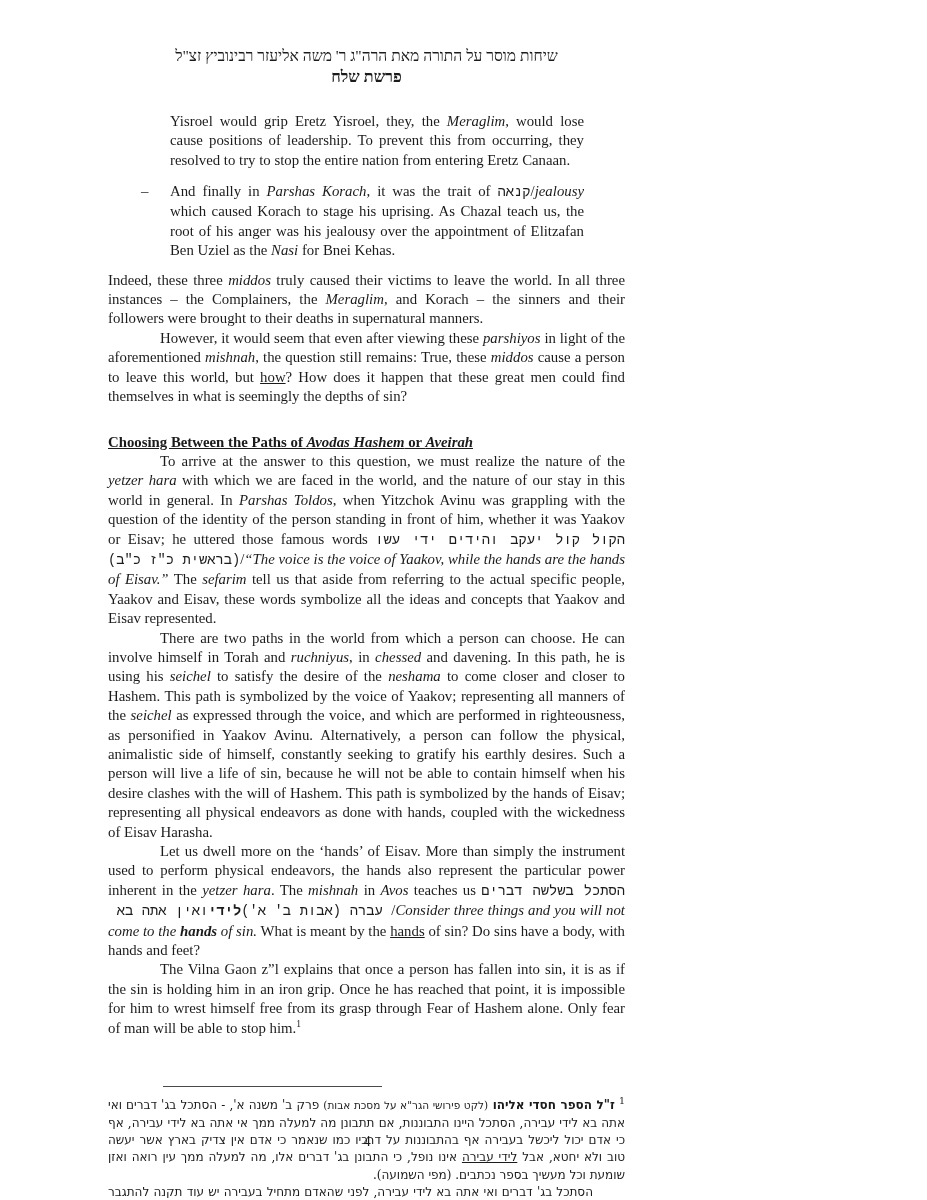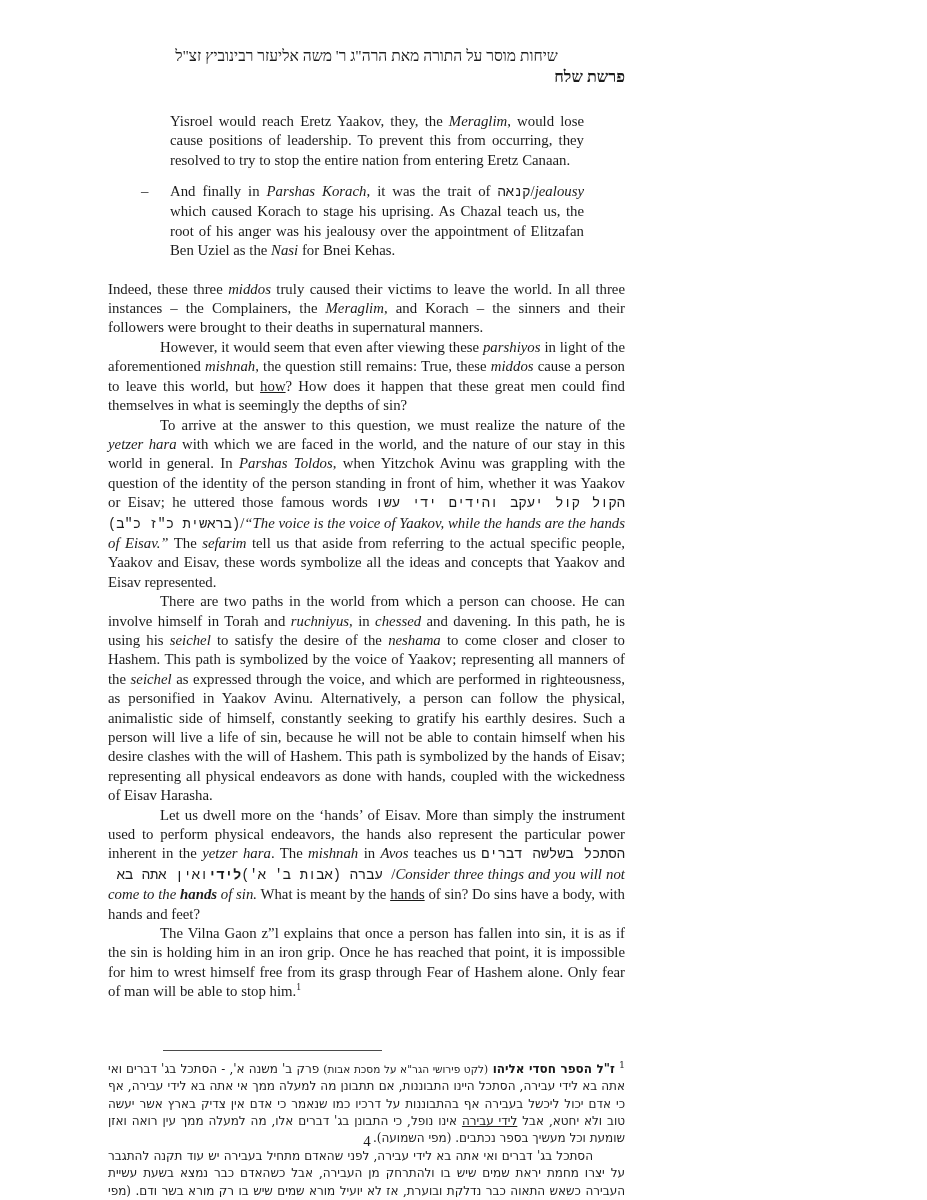--- a/index.html
+++ b/index.html
@@ -23,21 +23,21 @@
   .u { text-decoration:underline; }
   .sup { vertical-align:super; font-size:9.5px; line-height:0; }
   .sm { font-size:10.5px; }
   .he {
     font-family:Liberation Mono, monospace;
     direction:rtl; unicode-bidi:isolate;
     font-size:0.93em;
   }
   .header { text-align:center; }
   .h-line1 { font-size:15.6px; text-align:center; }
-  .h-line2 { font-size:16.2px; font-weight:bold; text-align:right; margin-top:3px; }
+  .h-line2 { font-size:16.2px; font-weight:bold; text-align:center; margin-top:3px; }
   .block-para { margin-top:24px; padding-left:62px; padding-right:41px; }
   .bullet-para { position:relative; margin-top:12px; padding-left:62px; padding-right:41px; }
   .bullet-marker { position:absolute; left:33px; top:0; }
   .para-flow { margin-top:12px; }
   .para-cont { margin-top:0; }
   .indent > span:first-child { }
   .indent { text-indent:52px; }
   .heading { margin-top:26px; font-weight:bold; }
   .after-heading { margin-top:0; }
   .footnote-sep {
@@ -61,28 +61,29 @@
 
 <div class="page">
 
   <div class="header">
     <p class="h-line1 rtl">שיחות מוסר על התורה מאת הרה"ג ר' משה אליעזר רבינוביץ זצ"ל</p>
     <p class="h-line2 rtl">פרשת שלח</p>
   </div>
 
   <div>
 
-    <p class="block-para"><span>Yisroel would reach Eretz Yaakov, they, the </span><span class="i">Meraglim</span><span>, would lose cause positions of leadership. To prevent this from occurring, they resolved to try to stop the entire nation from entering Eretz Canaan.</span></p>
+    <p class="block-para"><span>Yisroel would grip Eretz Yisroel, they, the </span><span class="i">Meraglim</span><span>, would lose cause positions of leadership. To prevent this from occurring, they resolved to try to stop the entire nation from entering Eretz Canaan.</span></p>
 
     <p class="bullet-para"><span class="bullet-marker">–</span><span><span>And finally in </span><span class="i">Parshas Korach</span><span>, it was the trait of </span><span class="he">קנאה</span><span>/</span><span class="i">jealousy</span><span> which caused Korach to stage his uprising. As Chazal teach us, the root of his anger was his jealousy over the appointment of Elitzafan Ben Uziel as the </span><span class="i">Nasi</span><span> for Bnei Kehas.</span></span></p>
 
-    <p class="para-flow" style="margin-top:19px"><span>Indeed, these three </span><span class="i">middos</span><span> truly caused their victims to leave the world. In all three instances – the Complainers, the </span><span class="i">Meraglim</span><span>, and Korach – the sinners and their followers were brought to their deaths in supernatural manners.</span></p>
+    <p class="para-flow" style="margin-top:10px"><span>Indeed, these three </span><span class="i">middos</span><span> truly caused their victims to leave the world. In all three instances – the Complainers, the </span><span class="i">Meraglim</span><span>, and Korach – the sinners and their followers were brought to their deaths in supernatural manners.</span></p>
 
     <p class="para-cont indent"><span>However, it would seem that even after viewing these </span><span class="i">parshiyos</span><span> in light of the aforementioned </span><span class="i">mishnah</span><span>, the question still remains: True, these </span><span class="i">middos</span><span> cause a person to leave this world, but </span><span class="u">how</span><span>? How does it happen that these great men could find themselves in what is seemingly the depths of sin?</span></p>
 
+    <p class="heading"><span class="b u">Choosing Between the Paths of </span><span class="i b u">Avodas Hashem</span><span class="b u"> or </span><span class="i b u">Aveirah</span></p>
 
     <p class="after-heading indent"><span>To arrive at the answer to this question, we must realize the nature of the </span><span class="i">yetzer hara</span><span> with which we are faced in the world, and the nature of our stay in this world in general. In </span><span class="i">Parshas Toldos</span><span>, when Yitzchok Avinu was grappling with the question of the identity of the person standing in front of him, whether it was Yaakov or Eisav; he uttered those famous words </span><span class="he">הקול קול יעקב והידים ידי עשו (בראשית כ"ז כ"ב)</span><span>/</span><span class="i">“The voice is the voice of Yaakov, while the hands are the hands of Eisav.”</span><span> The </span><span class="i">sefarim</span><span> tell us that aside from referring to the actual specific people, Yaakov and Eisav, these words symbolize all the ideas and concepts that Yaakov and Eisav represented.</span></p>
 
     <p class="para-cont indent"><span>There are two paths in the world from which a person can choose. He can involve himself in Torah and </span><span class="i">ruchniyus</span><span>, in </span><span class="i">chessed</span><span> and davening. In this path, he is using his </span><span class="i">seichel</span><span> to satisfy the desire of the </span><span class="i">neshama</span><span> to come closer and closer to Hashem. This path is symbolized by the voice of Yaakov; representing all manners of the </span><span class="i">seichel</span><span> as expressed through the voice, and which are performed in righteousness, as personified in Yaakov Avinu. Alternatively, a person can follow the physical, animalistic side of himself, constantly seeking to gratify his earthly desires. Such a person will live a life of sin, because he will not be able to contain himself when his desire clashes with the will of Hashem. This path is symbolized by the hands of Eisav; representing all physical endeavors as done with hands, coupled with the wickedness of Eisav Harasha.</span></p>
 
 
     <p class="after-heading indent"><span>Let us dwell more on the ‘hands’ of Eisav. More than simply the instrument used to perform physical endeavors, the hands also represent the particular power inherent in the </span><span class="i">yetzer hara</span><span>. The </span><span class="i">mishnah</span><span> in </span><span class="i">Avos</span><span> teaches us </span><span class="he">הסתכל בשלשה דברים ואין אתה בא </span><span class="b he">לידי</span><span class="he"> עברה (אבות ב' א')</span><span>/</span><span class="i">Consider three things and you will not come to the </span><span class="i b">hands</span><span class="i"> of sin.</span><span> What is meant by the </span><span class="u">hands</span><span> of sin? Do sins have a body, with hands and feet?</span></p>
 
     <p class="para-cont indent"><span>The Vilna Gaon z”l explains that once a person has fallen into sin, it is as if the sin is holding him in an iron grip. Once he has reached that point, it is impossible for him to wrest himself free from its grasp through Fear of Hashem alone. Only fear of man will be able to stop him.</span><span class="sup">1</span></p>
 

